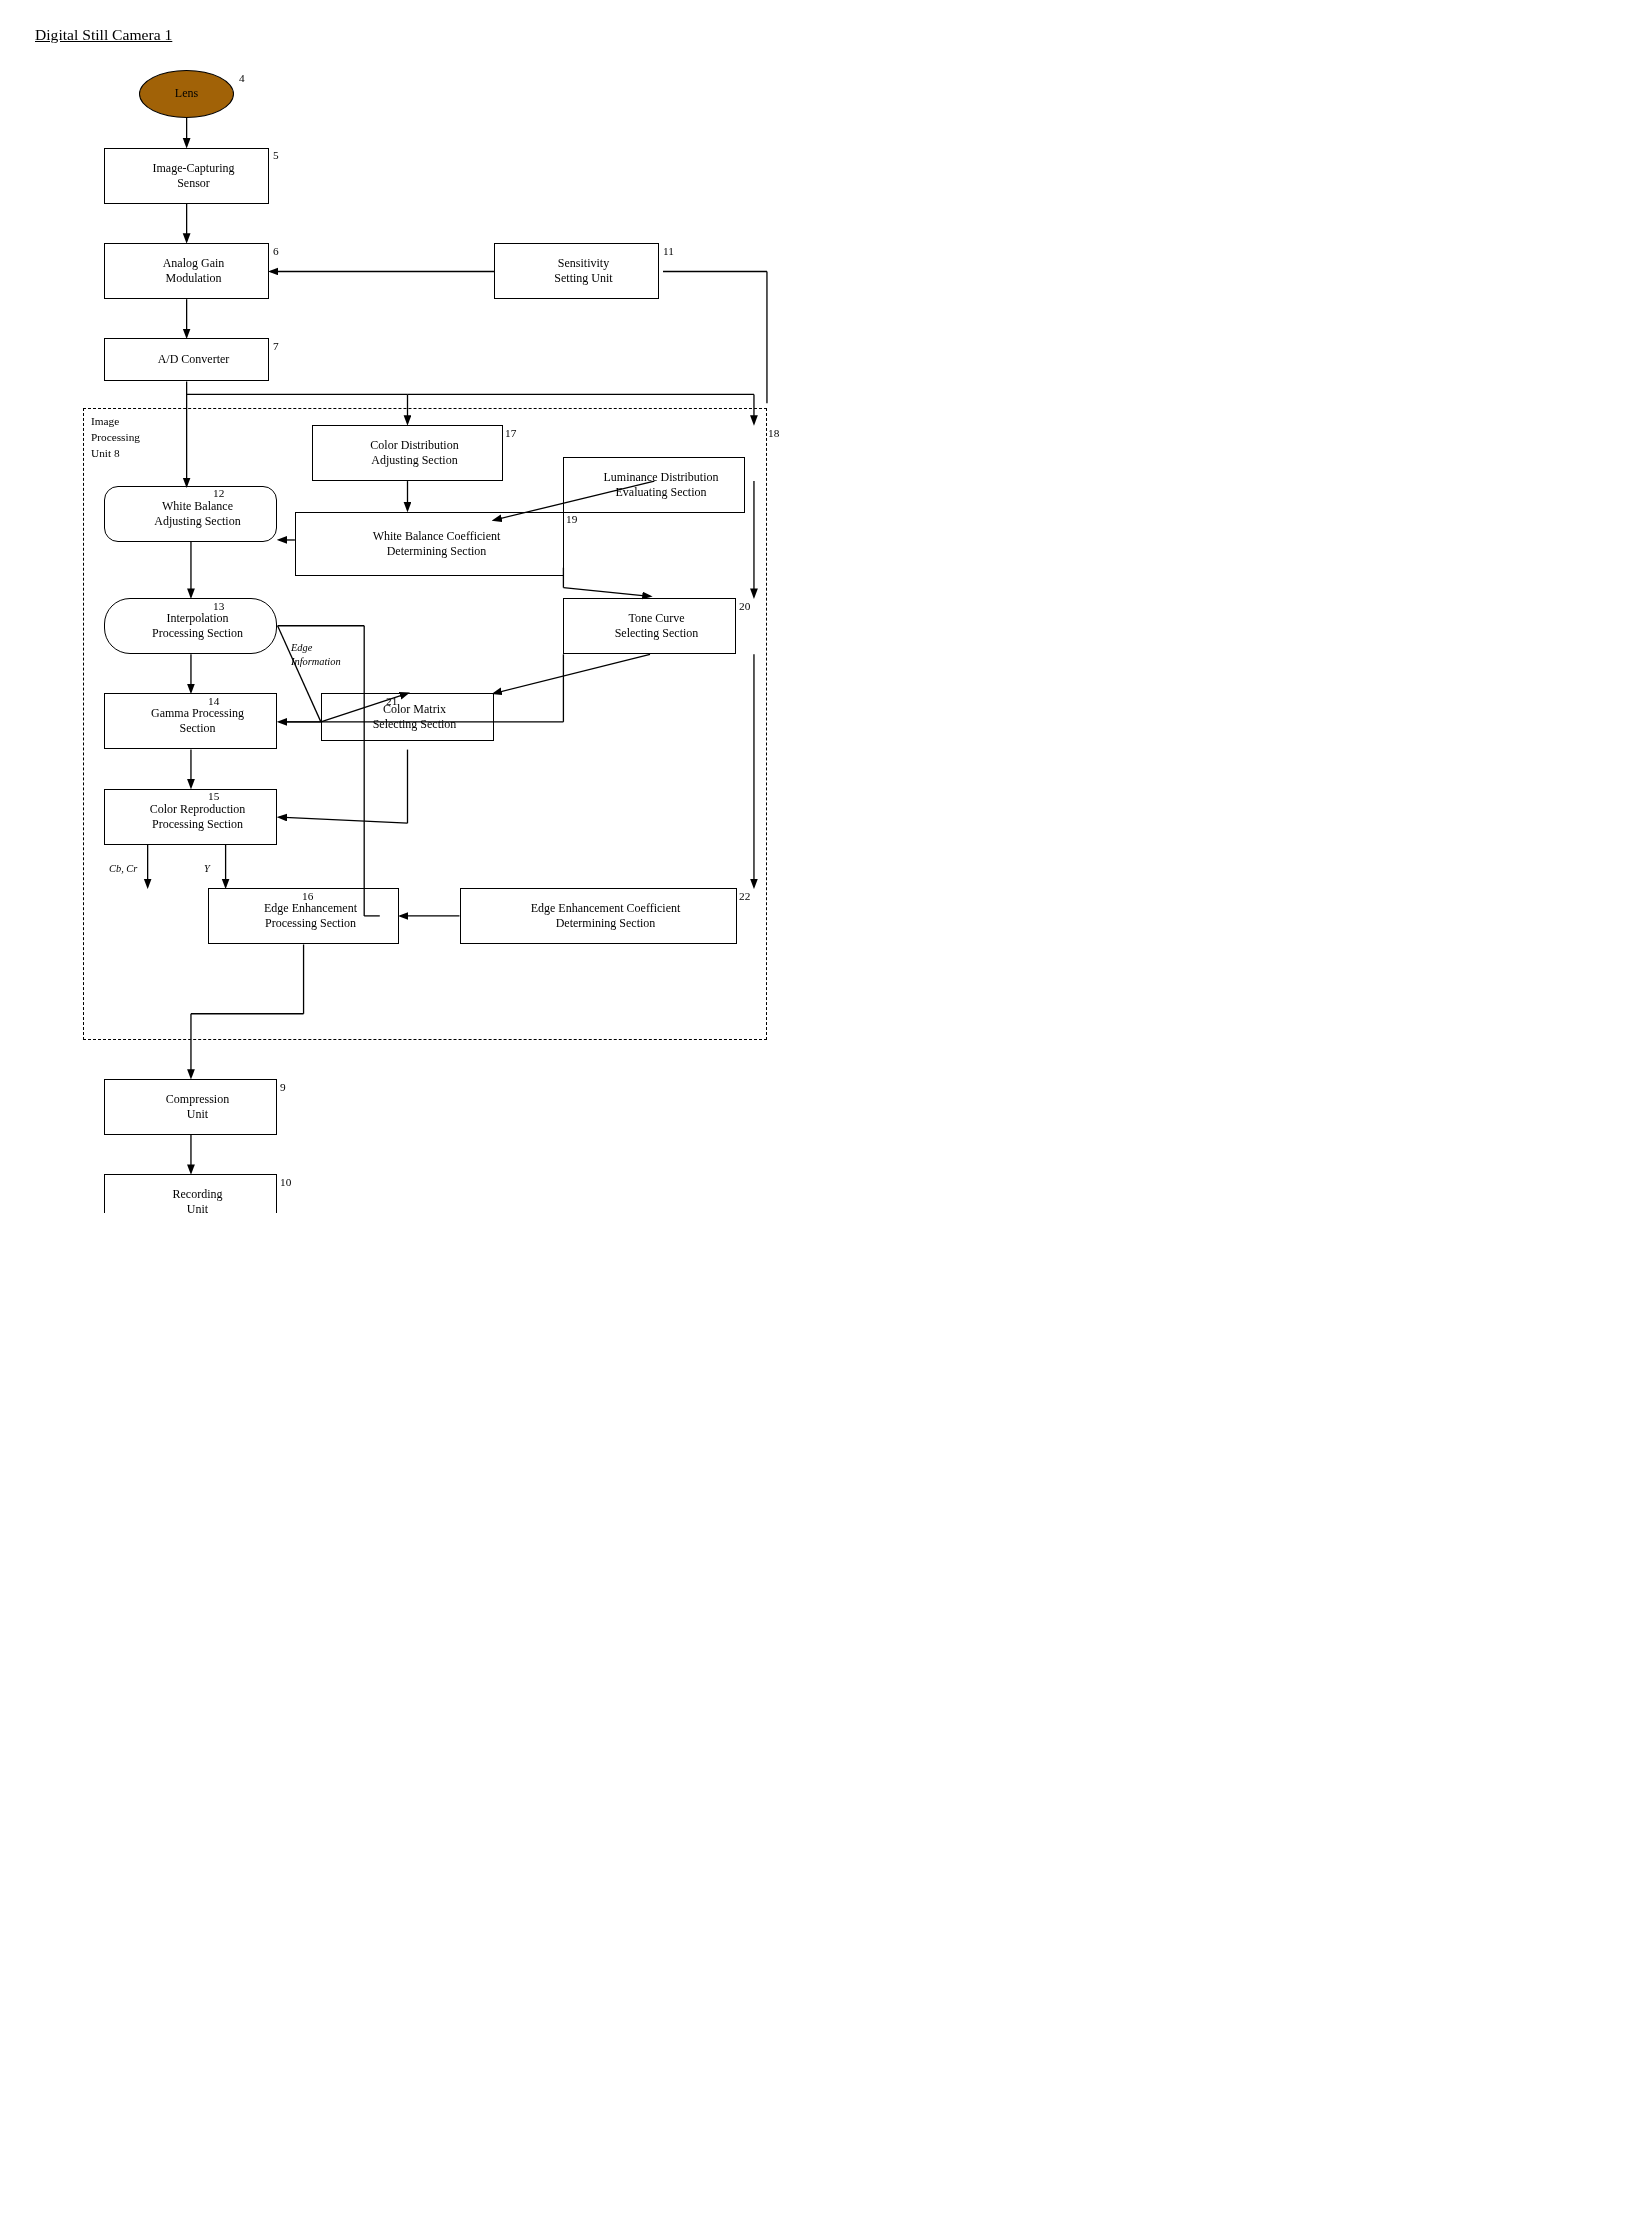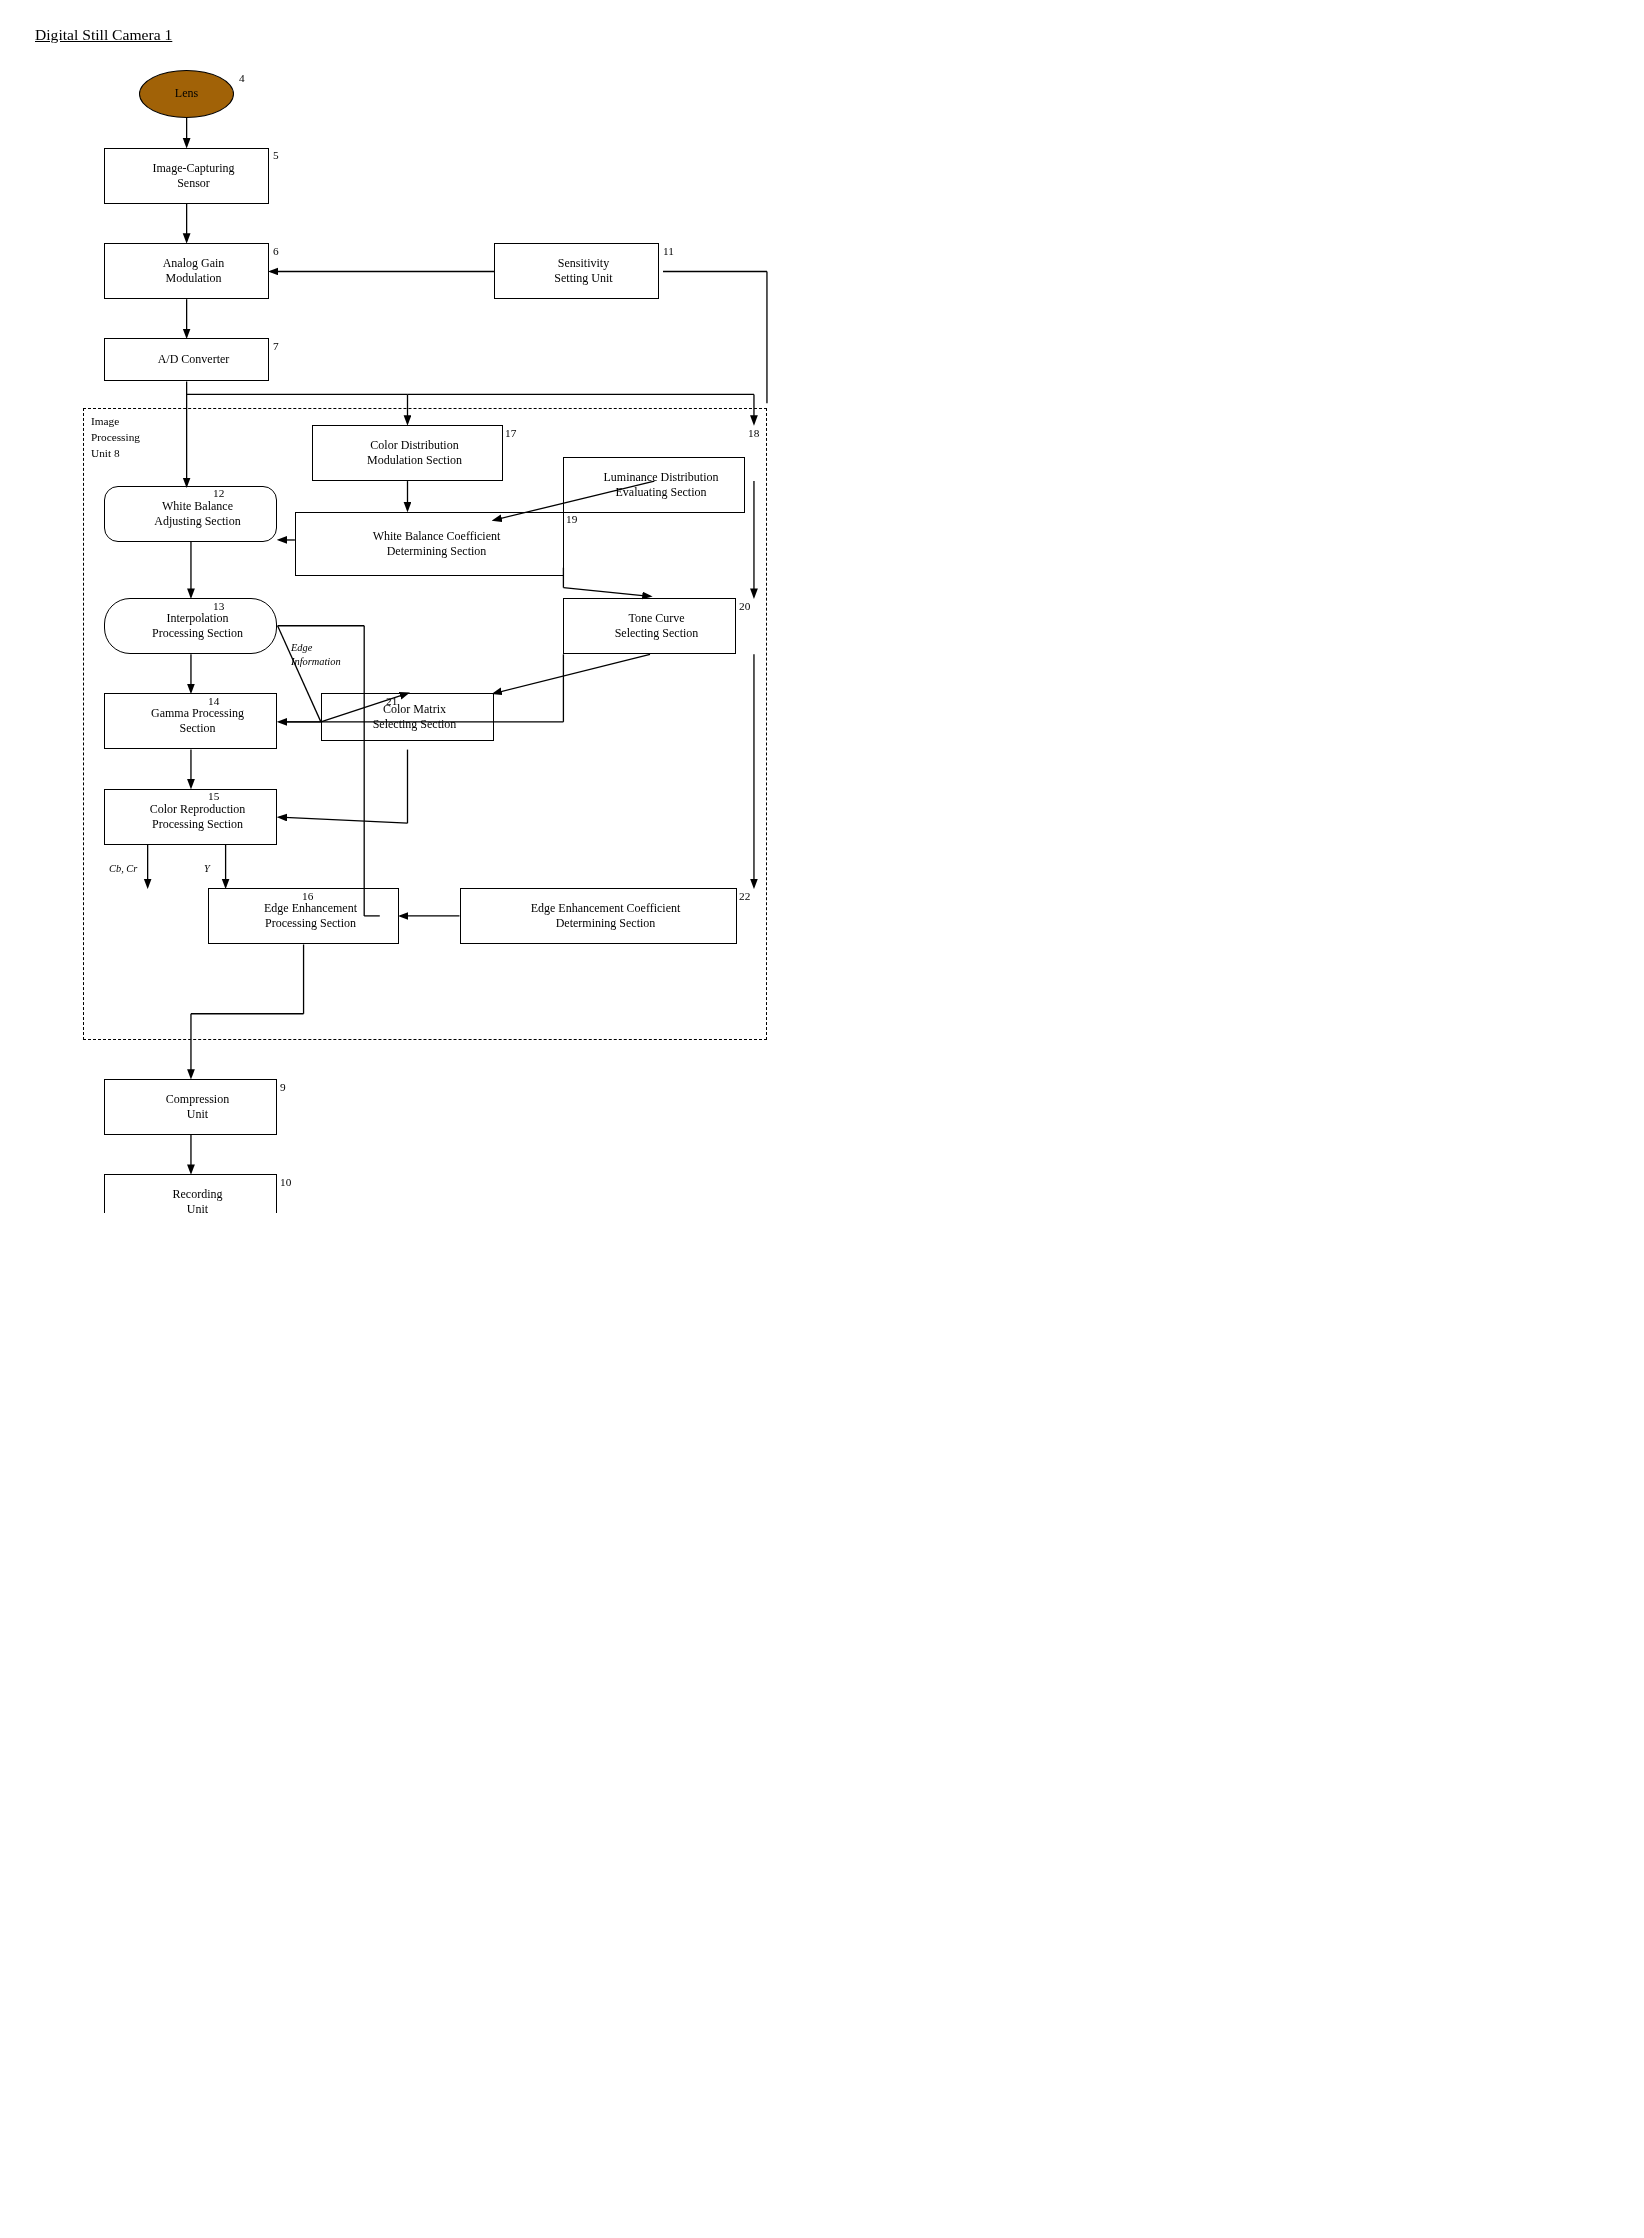--- a/index.html
+++ b/index.html
@@ -119,29 +119,29 @@
   <div class="dashed-box" style="left:48px; top:347px; width:684px; height:632px;"></div>
 
   <div class="section-label" style="left:56px; top:353px; font-size:11.3px; line-height:1.4;">
     <span style="white-space:pre-line;">Image
 Processing
 Unit 8</span>
   </div>
 
   <div class="box" style="left:277px; top:364px; width:191px; height:56px;">
     <span style="white-space:pre-line;">Color Distribution
-Modulation Section</span>
+Adjusting Section</span>
   </div>
   <span class="label-ref" style="left:470px; top:366px;">17</span>
 
   <div class="box" style="left:528px; top:364px; width:182px; height:56px;margin-top:32px;">
     <span style="white-space:pre-line;">Luminance Distribution
 Evaluating Section</span>
   </div>
-  <span class="label-ref" style="left:713px; top:366px;">18</span>
+  <span class="label-ref" style="left:733px; top:366px;">18</span>
 
   <div class="box" style="left:69px; top:425px; width:173px; height:56px;border-radius:14px;">
     <span style="white-space:pre-line;">White Balance
 Adjusting Section</span>
   </div>
   <span class="label-ref" style="left:178px; top:426px;">12</span>
 
   <div class="box" style="left:260px; top:451px; width:269px; height:64px;">
     <span style="white-space:pre-line;">White Balance Coefficient
 Determining Section</span>

